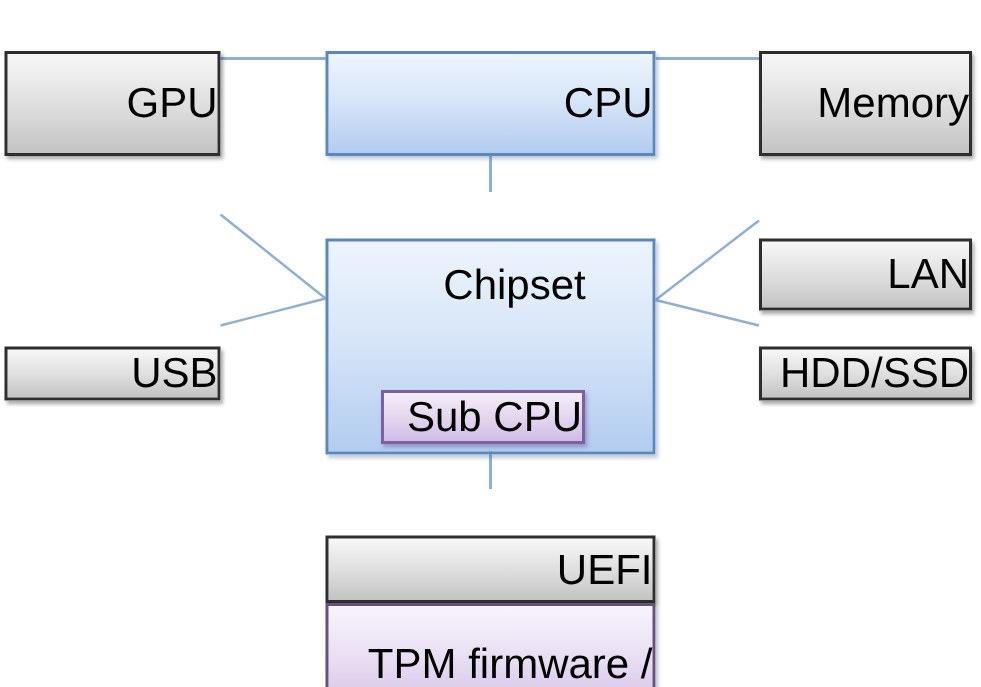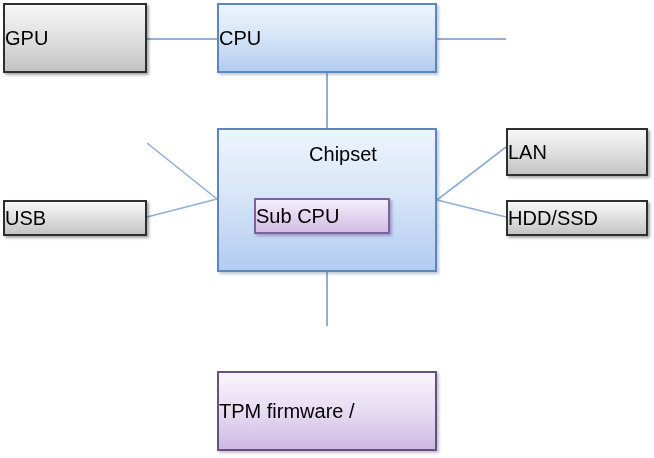--- a/index.html
+++ b/index.html
@@ -19,25 +19,26 @@
     position: absolute;
     left: 0; top: 0;
     width: 654px; height: 458px;
     z-index: 1;
   }
   .node {
     position: absolute;
     box-sizing: border-box;
     display: flex;
     align-items: center;
-    justify-content: flex-start;
-    font-size: 20px;
+    justify-content: flex-end;
+    font-size: 28px;
     color: #000000;
     z-index: 2;
     text-align: center;
+    margin-top: 31px;
   }
   .gray {
     background: linear-gradient(180deg, #f7f7f7 0%, #dddddd 55%, #c3c3c3 100%);
     border: 2px solid #2e2e2e;
     box-shadow: 1.5px 2px 2.5px rgba(0,0,0,0.35);
   }
   .blue {
     background: linear-gradient(180deg, #edf4fc 0%, #d8e6f8 45%, #b2ccf0 100%);
     border: 2px solid #5b87bd;
     box-shadow: 1.5px 2px 2.5px rgba(70,100,140,0.35);
@@ -85,20 +86,23 @@
   </svg>
 
   <div class="node gray" id="node-gpu">
     <span>GPU</span>
   </div>
 
   <div class="node blue" id="node-cpu">
     <span>CPU</span>
   </div>
 
+  <div class="node gray" id="node-memory">
+    <span>Memory</span>
+  </div>
 
 
   <div class="node gray" id="node-usb">
     <span>USB</span>
   </div>
 
   <div class="node blue" id="node-chipset">
     <span class="chipset-label">Chipset</span>
     <div class="node purple" id="node-subcpu">
       <span>Sub CPU</span>
@@ -106,18 +110,21 @@
   </div>
 
   <div class="node gray" id="node-lan">
     <span>LAN</span>
   </div>
 
   <div class="node gray" id="node-hdd">
     <span>HDD/SSD</span>
   </div>
 
+  <div class="node gray" id="node-uefi">
+    <span>UEFI</span>
+  </div>
 
   <div class="node lavender" id="node-tpm">
     <span>TPM firmware /</span>
   </div>
 
 </div>
 
 </body></html>

